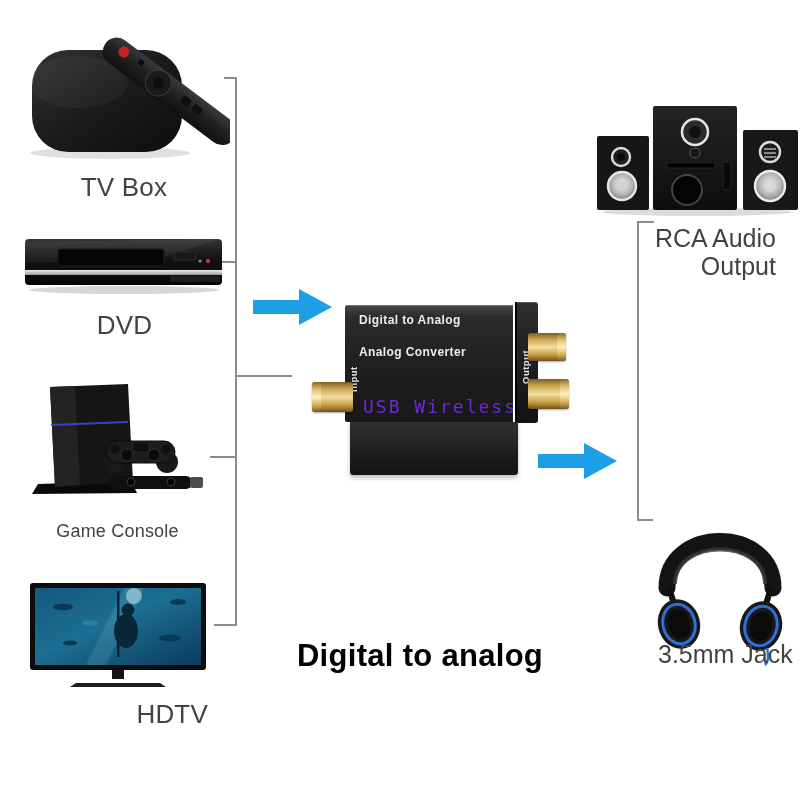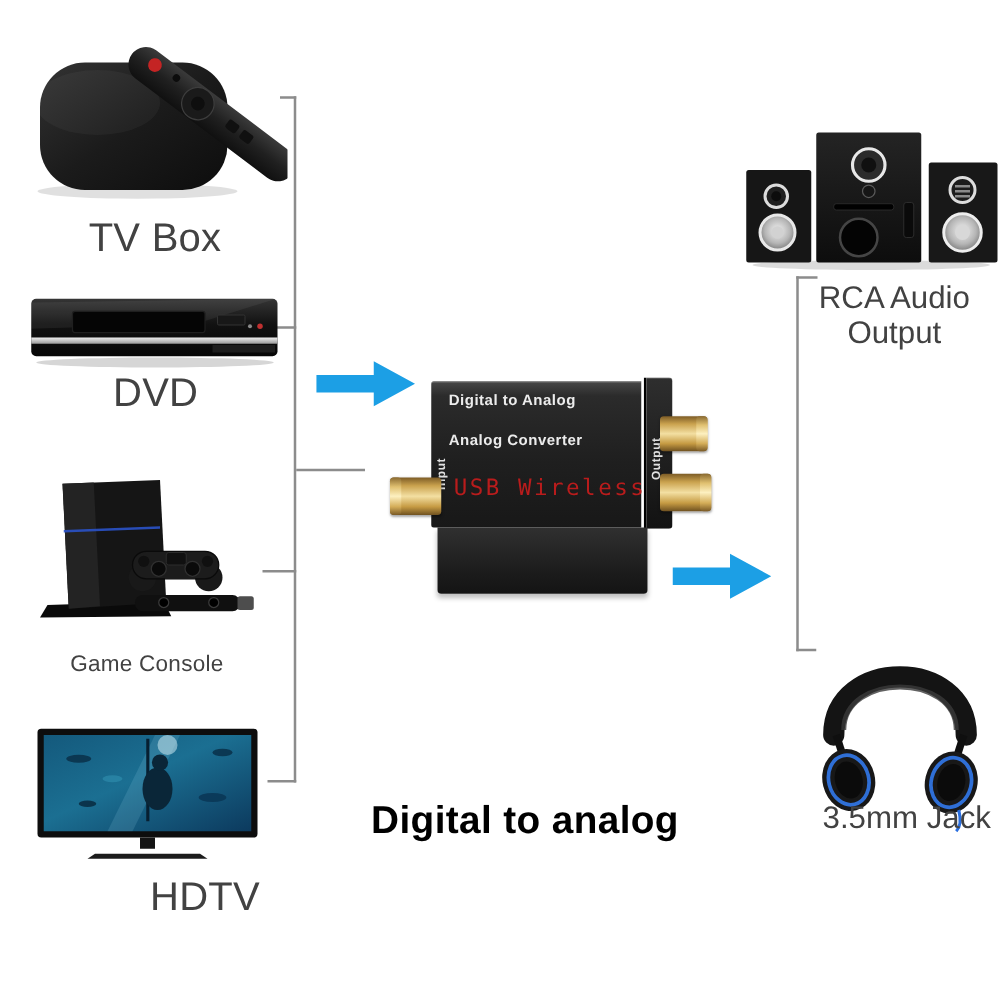--- a/index.html
+++ b/index.html
@@ -6,26 +6,26 @@
   body{
     width:800px;height:800px;background:#ffffff;overflow:hidden;
     font-family:"Liberation Sans", sans-serif;
     --arrow:#1c9fe5; --connector-line:#8c8c8c; --device-label:#424242;
     --caption:#000000; --rca-gold:#d2a84f; --converter-body:#1d1d1d;
   }
   .canvas{position:relative;width:800px;height:800px;background:#fff;}
   .line{position:absolute;background:var(--connector-line);}
   .device{position:absolute;}
   .device-label{
-    color:var(--device-label);font-size:32px;letter-spacing:0.2px;
+    color:var(--device-label);font-size:26px;letter-spacing:0.2px;
     text-align:center;white-space:nowrap;
   }
   .out-label{
     position:absolute;color:var(--device-label);font-size:25px;line-height:1.12;
-    text-align:center;white-space:nowrap;
+    text-align:right;white-space:nowrap;
   }
   .caption{
     position:absolute;left:280px;top:638px;width:280px;text-align:center;
     font-size:31px;font-weight:700;color:var(--caption);letter-spacing:0.3px;
   }
   
   .converter{position:absolute;left:345px;top:300px;width:235px;height:185px;}
   .cv-top{
     position:absolute;left:0;top:5px;width:168px;height:117px;border-radius:2px 0 0 2px;
     background:linear-gradient(180deg,#484848 0%,#2b2b2b 10%,#1f1f1f 55%,#181818 100%);
@@ -46,21 +46,21 @@
     position:absolute;left:14px;top:12px;color:#ececec;font-weight:700;
     font-size:12px;line-height:16px;letter-spacing:0.4px;white-space:pre-line;
   }
   .cv-side{
     position:absolute;color:#e0e0e0;font-weight:700;font-size:9.5px;letter-spacing:0.5px;
     writing-mode:vertical-rl;transform:rotate(180deg);
   }
   .cv-input{left:3px;top:44px;height:48px;}
   .cv-output{left:175px;top:36px;height:48px;}
   .cv-model{
-    position:absolute;left:18px;top:80px;color:#b91c1c;
+    position:absolute;left:18px;top:96px;color:#6d28d9;
     font-family:"DejaVu Sans Mono", monospace;font-size:18px;letter-spacing:2px;
     white-space:nowrap;
   }
   .rca{
     position:absolute;border-radius:3px;
     background:linear-gradient(180deg,#7d5c26 0%,#caa24e 22%,#f3dfa2 50%,#c69b43 78%,#6f5120 100%);
     box-shadow:0 1px 2px rgba(0,0,0,0.35);
   }
   .rca .tip{
     position:absolute;top:0;bottom:0;width:9px;border-radius:3px;
@@ -151,21 +151,21 @@
         <rect x="3" y="7" width="197" height="46" rx="4" fill="url(#gDvd)"></rect>
         <path d="M3 10 L199 7 L135 27 L3 31 Z" fill="#ffffff" opacity="0.06"></path>
         <rect x="36" y="17" width="106" height="17" rx="2" fill="#050505" stroke="#1f1f1f" stroke-width="1"></rect>
         <rect x="152" y="20" width="22" height="8" rx="1" fill="#181818" stroke="#333" stroke-width="0.8"></rect>
         <circle cx="186" cy="29" r="2.2" fill="#c03030"></circle>
         <circle cx="178" cy="29" r="1.6" fill="#8a8a8a"></circle>
         <rect x="3" y="38" width="197" height="5" fill="url(#gStripe)"></rect>
         <rect x="148" y="44" width="50" height="6" fill="#1d1d1d"></rect>
       </svg>
     </div>
-    <div class="device-label" style="">DVD</div>
+    <div class="device-label" style="margin-top:14px;">DVD</div>
   </div>
 
   <div class="device" style="left:30px;top:383px;width:175px;">
     <div>
       <svg width="175" height="114" viewBox="0 0 175 114">
         <polygon points="8,101 101,98 107,110 2,111" fill="#0a0a0a"></polygon>
         <polygon points="20,4 98,1 103,99 25,104" fill="#151515"></polygon>
         <polygon points="20,4 45,3 50,102 25,104" fill="#232323"></polygon>
         <polygon points="21,41 98,38 98,40 21,43" fill="#2a52c8" opacity="0.9"></polygon>
         <circle cx="96" cy="63" r="1.2" fill="#666"></circle>

